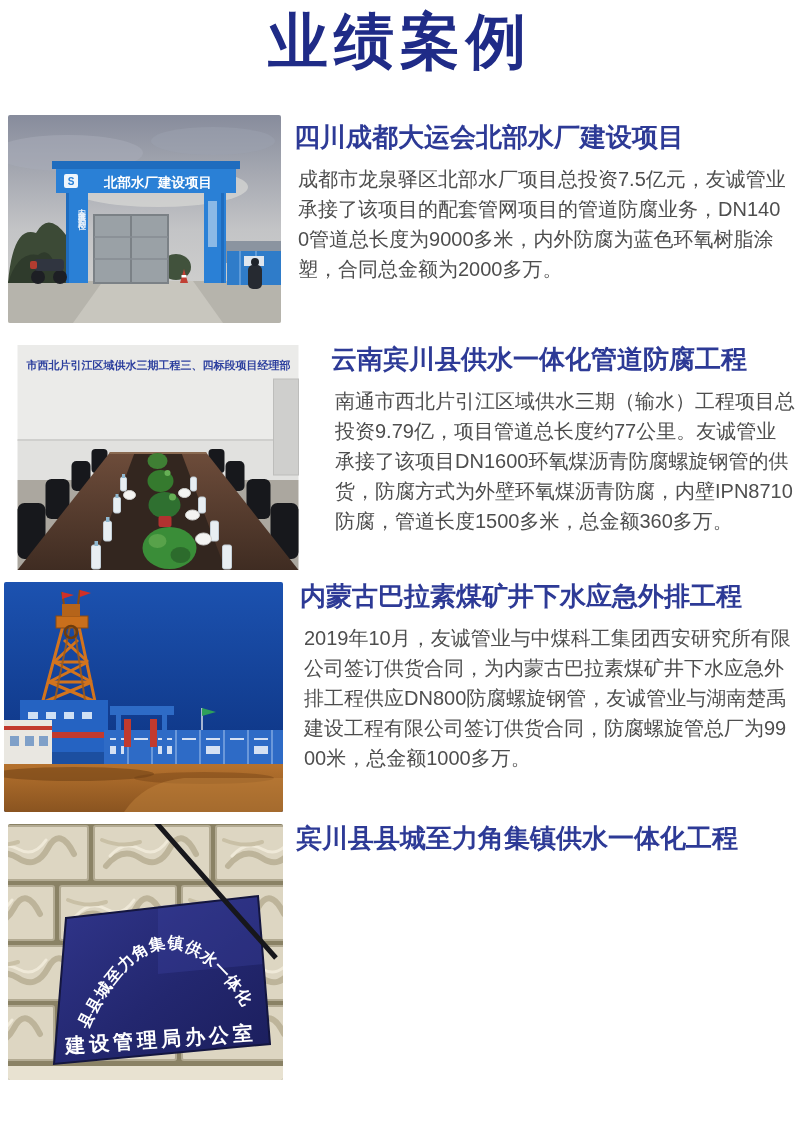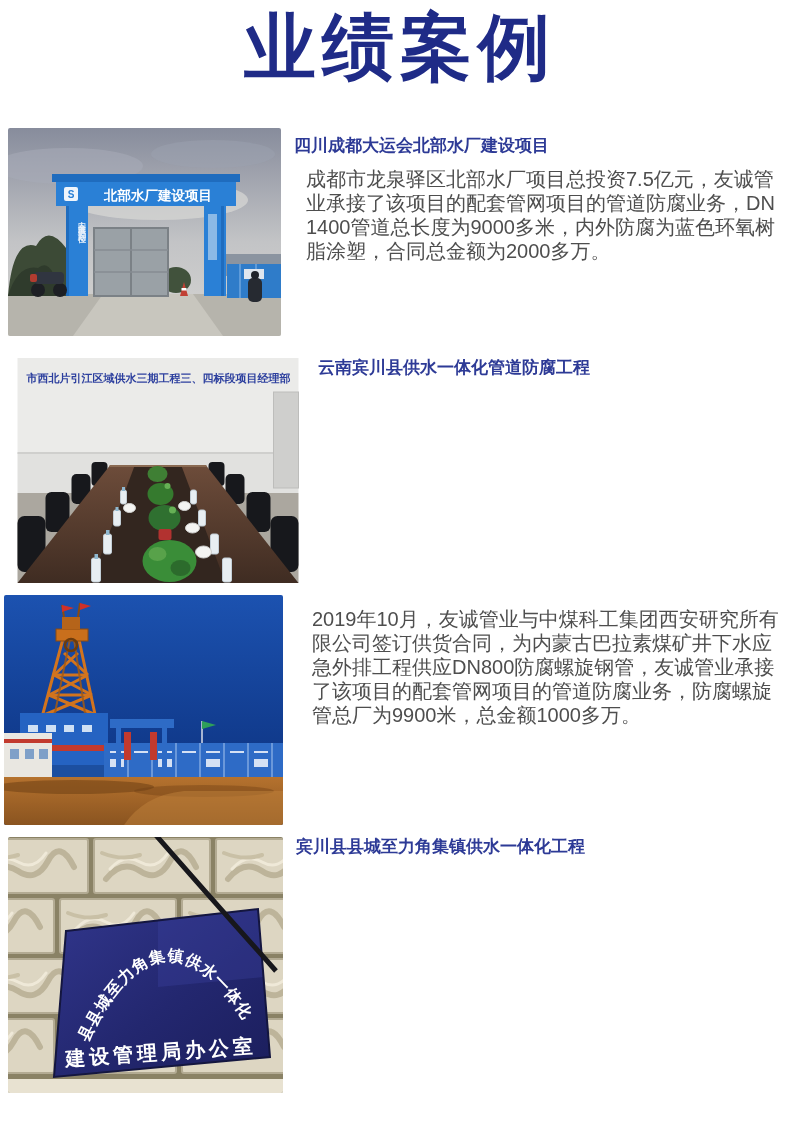--- a/index.html
+++ b/index.html
@@ -1,38 +1,38 @@
 <!DOCTYPE html>
 <html lang="zh"><head>
 <meta charset="utf-8">
 <style>
   html,body{margin:0;padding:0;background:#ffffff;}
   body{width:800px;font-family:"Liberation Sans","DejaVu Sans",sans-serif;}
   .page{width:800px;overflow:hidden;}
   .page-title{
     margin:10px 0 42px 0;text-align:center;
-    font-size:72px;line-height:1.05;font-weight:900;
+    font-size:60px;line-height:1.05;font-weight:900;
     color:#1f2b87;letter-spacing:6px;
   }
   .case{display:flex;align-items:flex-start;margin:0 0 12px 8px;}
   .case-1{margin-bottom:22px;}
   .media{position:relative;flex:0 0 auto;margin-right:13px;border-radius:2px;overflow:hidden;}
   .m1{width:273px;height:208px;}
-  .m2{width:312px;height:225px;margin-left:-6px;margin-right:4px;text-align:right;}
+  .m2{width:312px;height:225px;margin-left:-6px;margin-right:17px;text-align:right;}
   .m3{width:279px;height:230px;margin-left:-4px;margin-right:17px;}
   .m4{width:275px;height:256px;}
   .media svg{display:block;width:100%;height:100%;}
   .content{width:497px;}
   .content.pad-top{padding-top:8px;}
   .case-heading{
-    margin:0 0 11px 0;font-size:17px;line-height:1.15;
+    margin:0 0 11px 0;font-size:26px;line-height:1.15;
     font-weight:700;color:#2d3a96;
   }
   .case-body{
-    margin:12px;font-size:20px;line-height:24px;color:#4e4e4e;
+    margin:4px;font-size:20px;line-height:30px;color:#4e4e4e;
     font-weight:500;text-align:left;word-break:break-all;
   }
   .pillar-text{
     position:absolute;left:61px;top:86px;width:17px;height:80px;
     writing-mode:vertical-rl;text-orientation:upright;
     font-size:8px;letter-spacing:3px;color:#ffffff;opacity:.9;
     font-weight:700;pointer-events:none;
   }
 </style>
 </head>
@@ -175,20 +175,21 @@
         <g fill="#f4f4f2" stroke="#cfcfcd">
           <ellipse cx="167" cy="148" rx="6" ry="4.5"></ellipse>
           <ellipse cx="175" cy="170" rx="7" ry="5"></ellipse>
           <ellipse cx="186" cy="194" rx="8" ry="6"></ellipse>
           <ellipse cx="112" cy="150" rx="6" ry="4.5"></ellipse>
         </g>
       </svg>
     </div>
     <div class="content">
       <h2 class="case-heading">云南宾川县供水一体化管道防腐工程</h2>
+      <p class="case-body">南通市西北片引江区域供水三期（输水）工程项目总投资9.79亿，项目管道总长度约77公里。友诚管业承接了该项目DN1600环氧煤沥青防腐螺旋钢管的供货，防腐方式为外壁环氧煤沥青防腐，内壁IPN8710防腐，管道长度1500多米，总金额360多万。</p>
     </div>
   </section>
 
   <section class="case">
     <div class="media m3">
       <svg viewBox="0 0 279 230">
         <defs>
           <linearGradient id="sky3" x1="0" y1="0" x2="0" y2="1">
             <stop offset="0" stop-color="#1c52b0"></stop>
               <stop offset="1" stop-color="#0a2d78"></stop>
@@ -268,21 +269,22 @@
         <line x1="198" y1="148" x2="198" y2="126" stroke="#d8dee8" stroke-width="1.5"></line>
         <polygon points="198,126 212,130 198,134" fill="#2fa05a"></polygon>
 
         <rect x="0" y="182" width="279" height="48" fill="url(#gnd3)"></rect>
         <ellipse cx="70" cy="192" rx="80" ry="7" fill="#6e3f14" opacity="0.55"></ellipse>
         <ellipse cx="200" cy="196" rx="70" ry="6" fill="#6e3f14" opacity="0.4"></ellipse>
         <path d="M120,230 Q140,200 180,196 L279,196 L279,230 Z" fill="#c0813c" opacity="0.5"></path>
       </svg>
     </div>
     <div class="content">
-      <p class="case-body">2019年10月，友诚管业与中煤科工集团西安研究所有限公司签订供货合同，为内蒙古巴拉素煤矿井下水应急外排工程供应DN800防腐螺旋钢管，友诚管业承接了该项目的配套管网项目的管道防腐业务，防腐螺旋管总厂为9900米，总金额1000多万。</p>
+      <h2 class="case-heading">内蒙古巴拉素煤矿井下水应急外排工程</h2>
+      <p class="case-body">2019年10月，友诚管业与中煤科工集团西安研究所有限公司签订供货合同，为内蒙古巴拉素煤矿井下水应急外排工程供应DN800防腐螺旋钢管，友诚管业与湖南楚禹建设工程有限公司签订供货合同，防腐螺旋管总厂为9900米，总金额1000多万。</p>
     </div>
   </section>
 
   <section class="case">
     <div class="media m4">
       <svg viewBox="0 0 275 256">
         <defs>
           <linearGradient id="sign4" x1="0" y1="0" x2="1" y2="1">
             <stop offset="0" stop-color="#31368c"></stop>
               <stop offset="0.55" stop-color="#23276f"></stop>

